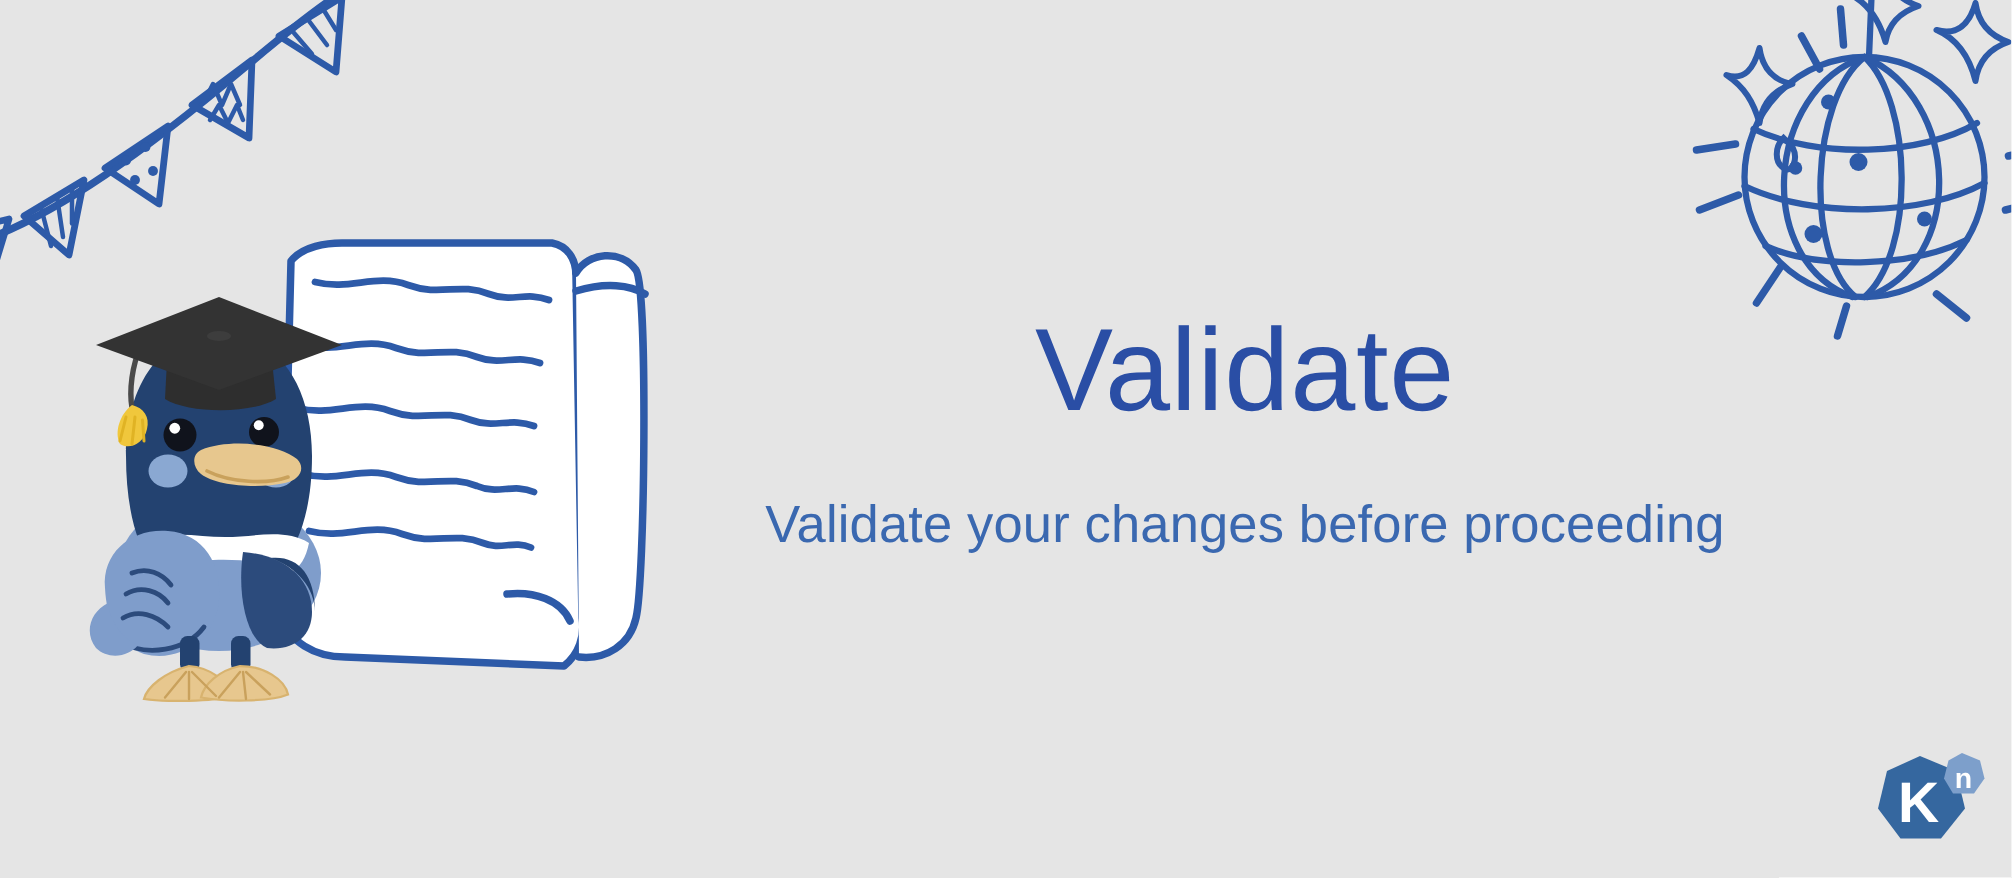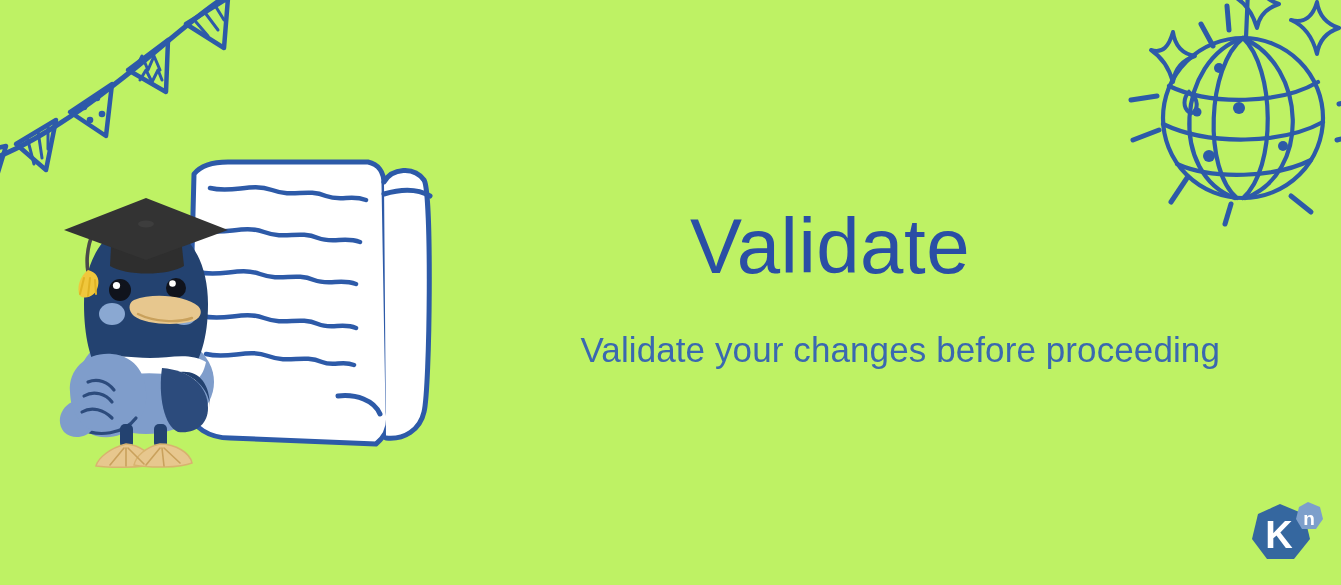--- a/index.html
+++ b/index.html
@@ -8,21 +8,21 @@
     padding: 0;
     background: #ffffff;
   }
   body {
     font-family: "Liberation Sans", sans-serif;
   }
   #slide {
     position: relative;
     width: 1341px;
     height: 585px;
-    background: #bef264;
+    background: #e5e5e5;
     overflow: hidden;
   }
 
   
   .art {
     position: absolute;
     pointer-events: none;
   }
   #bunting-art   { left: -10px;  top: -6px;   width: 260px;  height: 200px; }
   #discoball-art { left: 1115px; top: -12px;  width: 240px;  height: 250px; }
@@ -49,21 +49,20 @@
   }
   #page-subtitle {
     font-family: "Liberation Sans", sans-serif;
     font-size: 35px;
     font-weight: 400;
     line-height: 1.2;
     letter-spacing: 0.1px;
     color: #3a68b0;
     margin: 41px 0 0 0;
     white-space: nowrap;
-    text-align: right;
   }
 
   
   #brand-logo {
     position: absolute;
     left: 1248px;
     top: 498px;
     width: 80px;
     height: 74px;
   }

